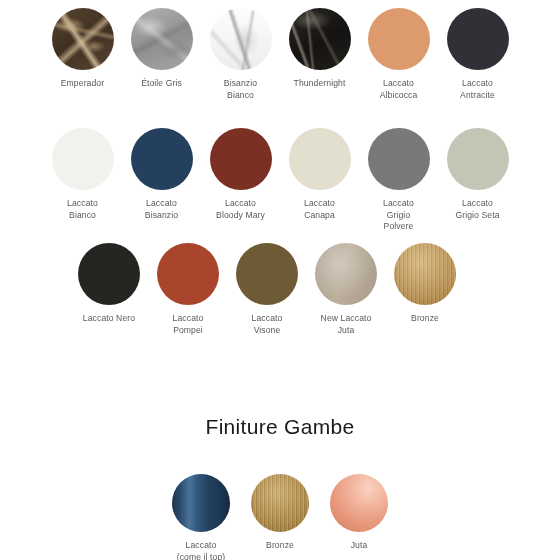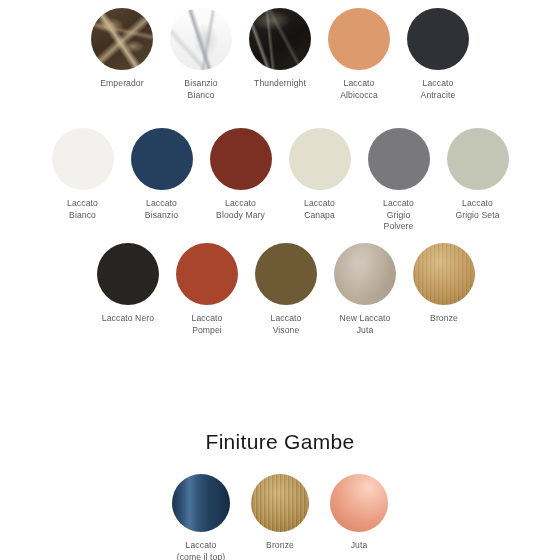--- a/index.html
+++ b/index.html
@@ -30,25 +30,25 @@
     line-height:11.5px;
     text-align:center;
     color:#58595b;
     letter-spacing:.1px;
     white-space:pre-line;
   }
 
   
   #row1{position:absolute;left:25px;top:8px;width:510px;}
   #row2{position:absolute;left:25px;top:128px;width:510px;}
-  #row3{position:absolute;left:80px;top:243px;width:412px;}
+  #row3{position:absolute;left:61px;top:243px;width:412px;}
   #row4{position:absolute;left:152px;top:474px;width:256px;}
 
   .section-title{
-    position:absolute;left:0;top:430px;width:560px;
+    position:absolute;left:0;top:415px;width:560px;
     text-align:center;
     font-size:21px;
     font-weight:400;
     color:#1a1a1a;
     letter-spacing:.3px;
   }
 
   
   .c-albicocca{background:#dd9a6d;}
   .c-antracite{background:#2f3136;}
@@ -149,20 +149,24 @@
 <body>
 
 <div class="sheet">
 
   <div class="row" id="row1">
     <div class="cell">
       <div class="swatch c-emperador"></div>
       <div class="label">Emperador</div>
     </div>
     <div class="cell">
+      <div class="swatch c-etoile"></div>
+      <div class="label">Étoile Gris</div>
+    </div>
+    <div class="cell">
       <div class="swatch c-statuario"></div>
       <div class="label">Bisanzio
 Bianco</div>
     </div>
     <div class="cell">
       <div class="swatch c-thunder"></div>
       <div class="label">Thundernight</div>
     </div>
     <div class="cell">
       <div class="swatch c-albicocca"></div>

